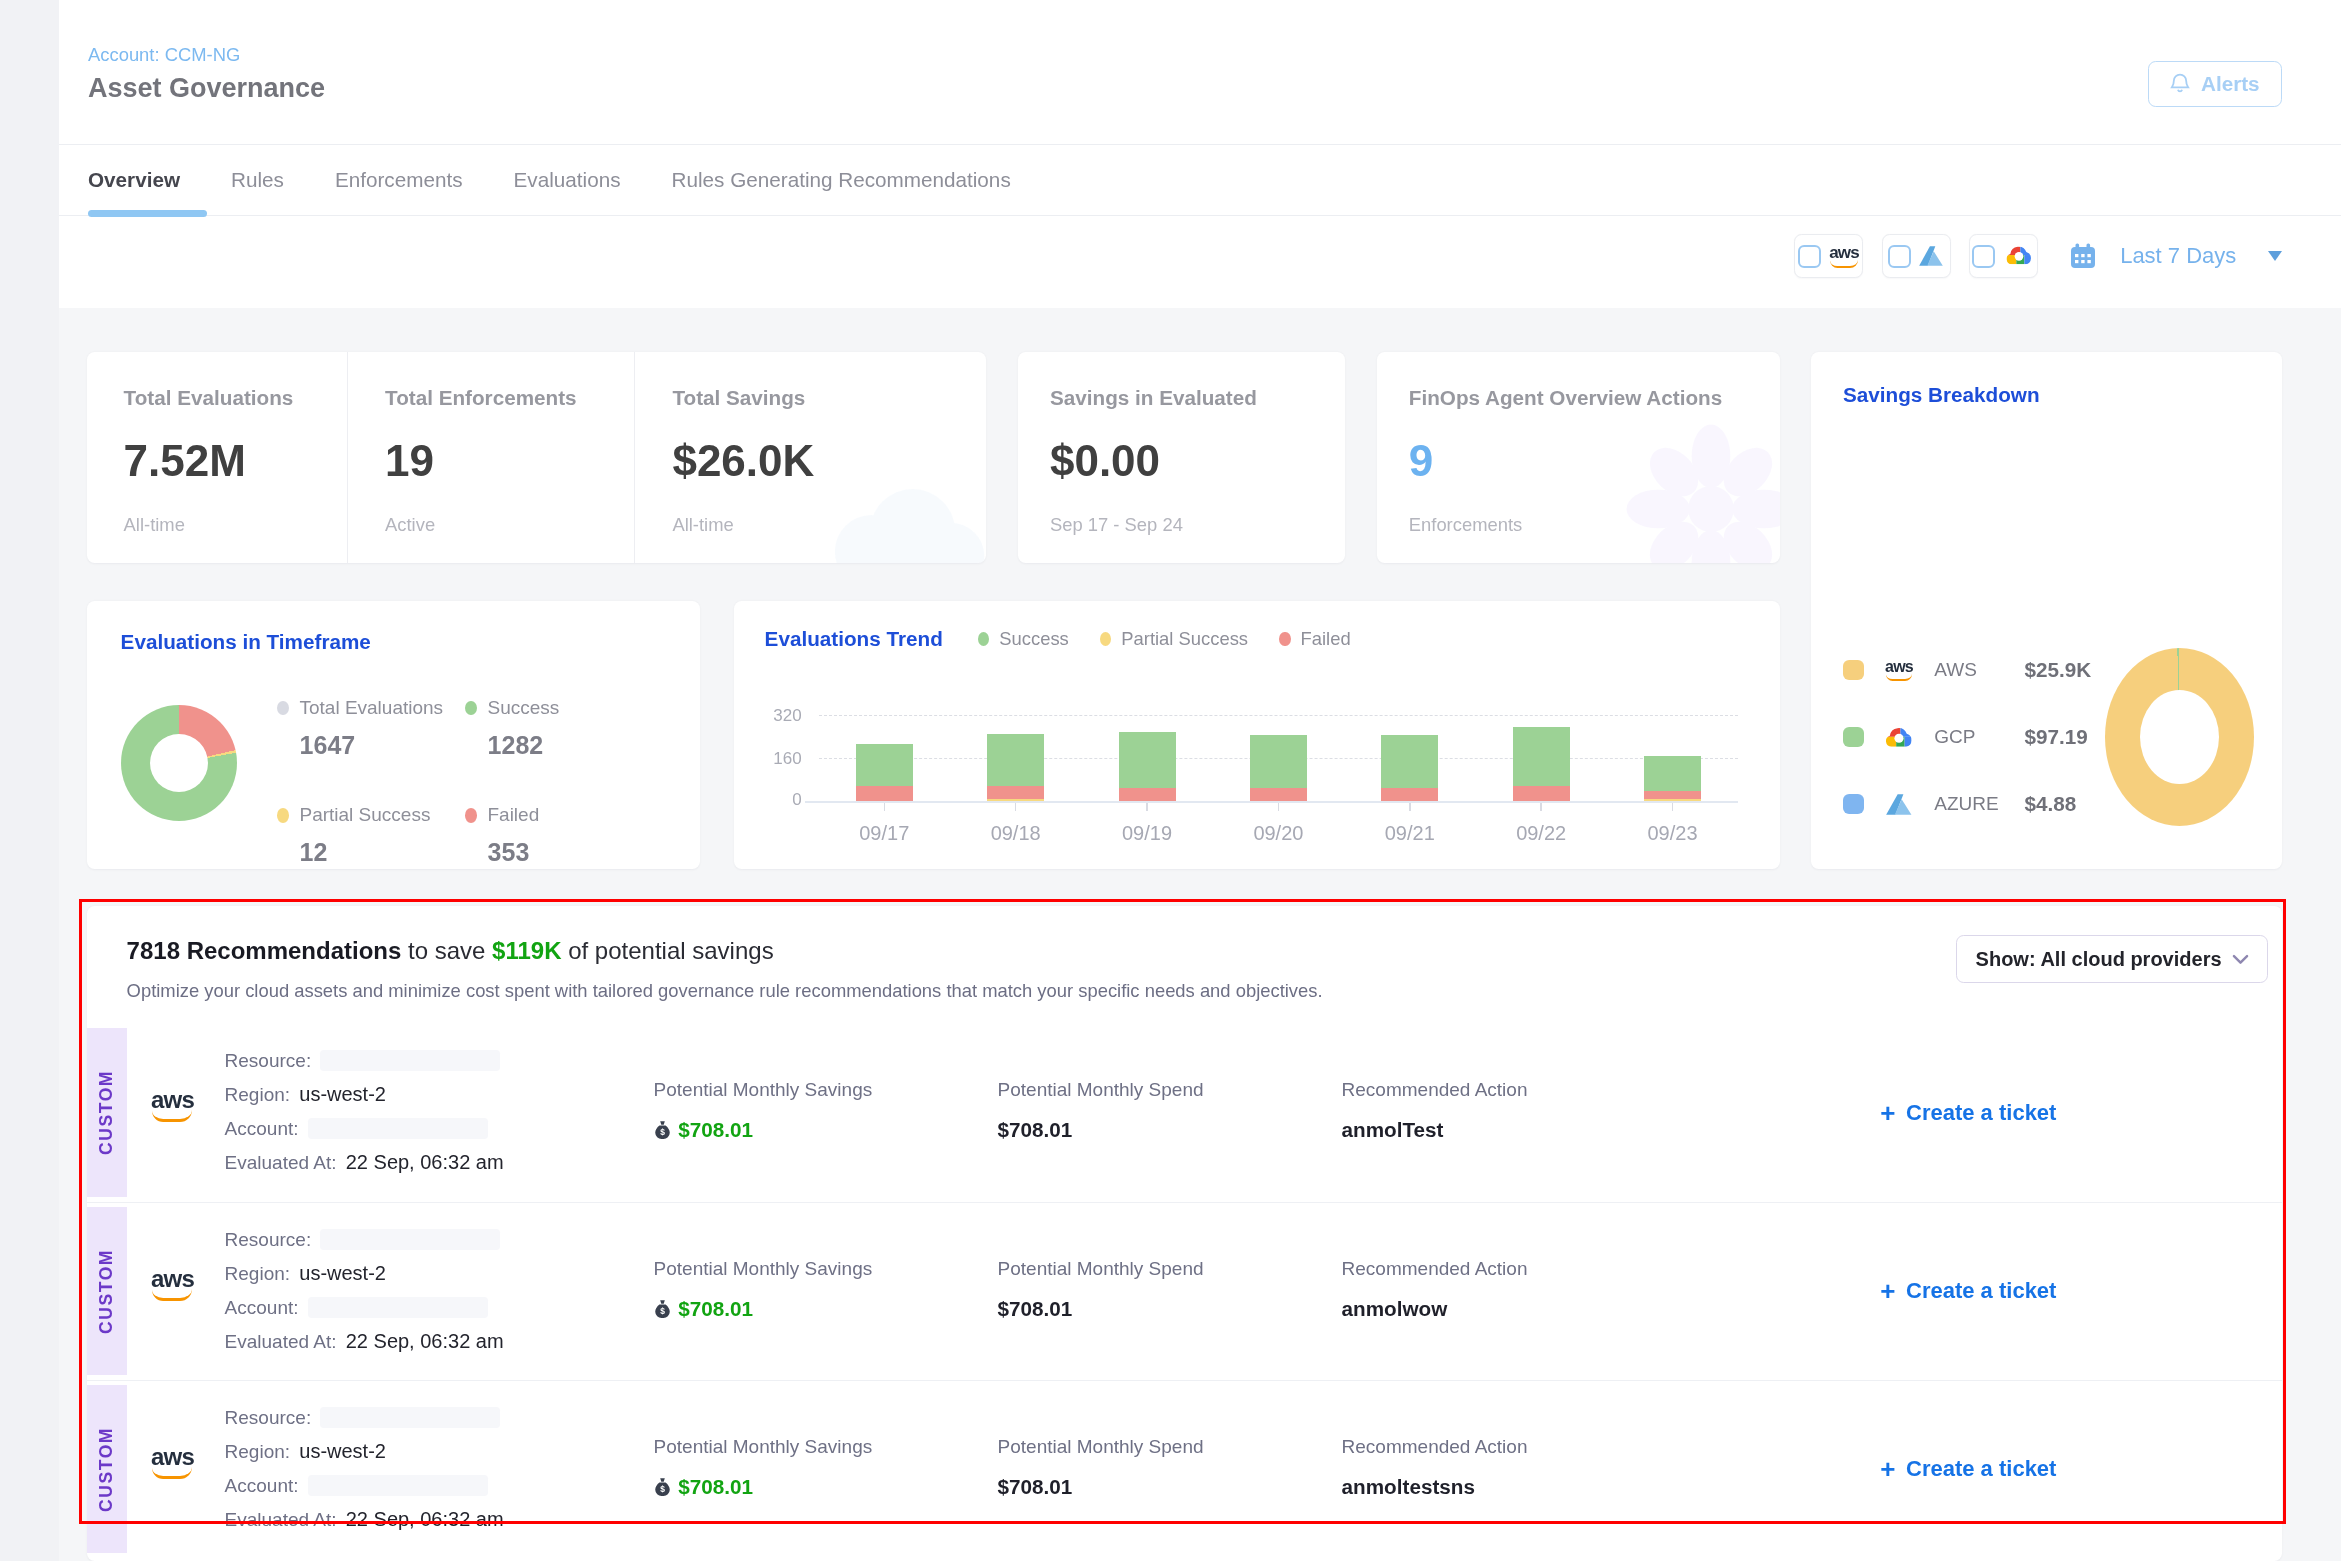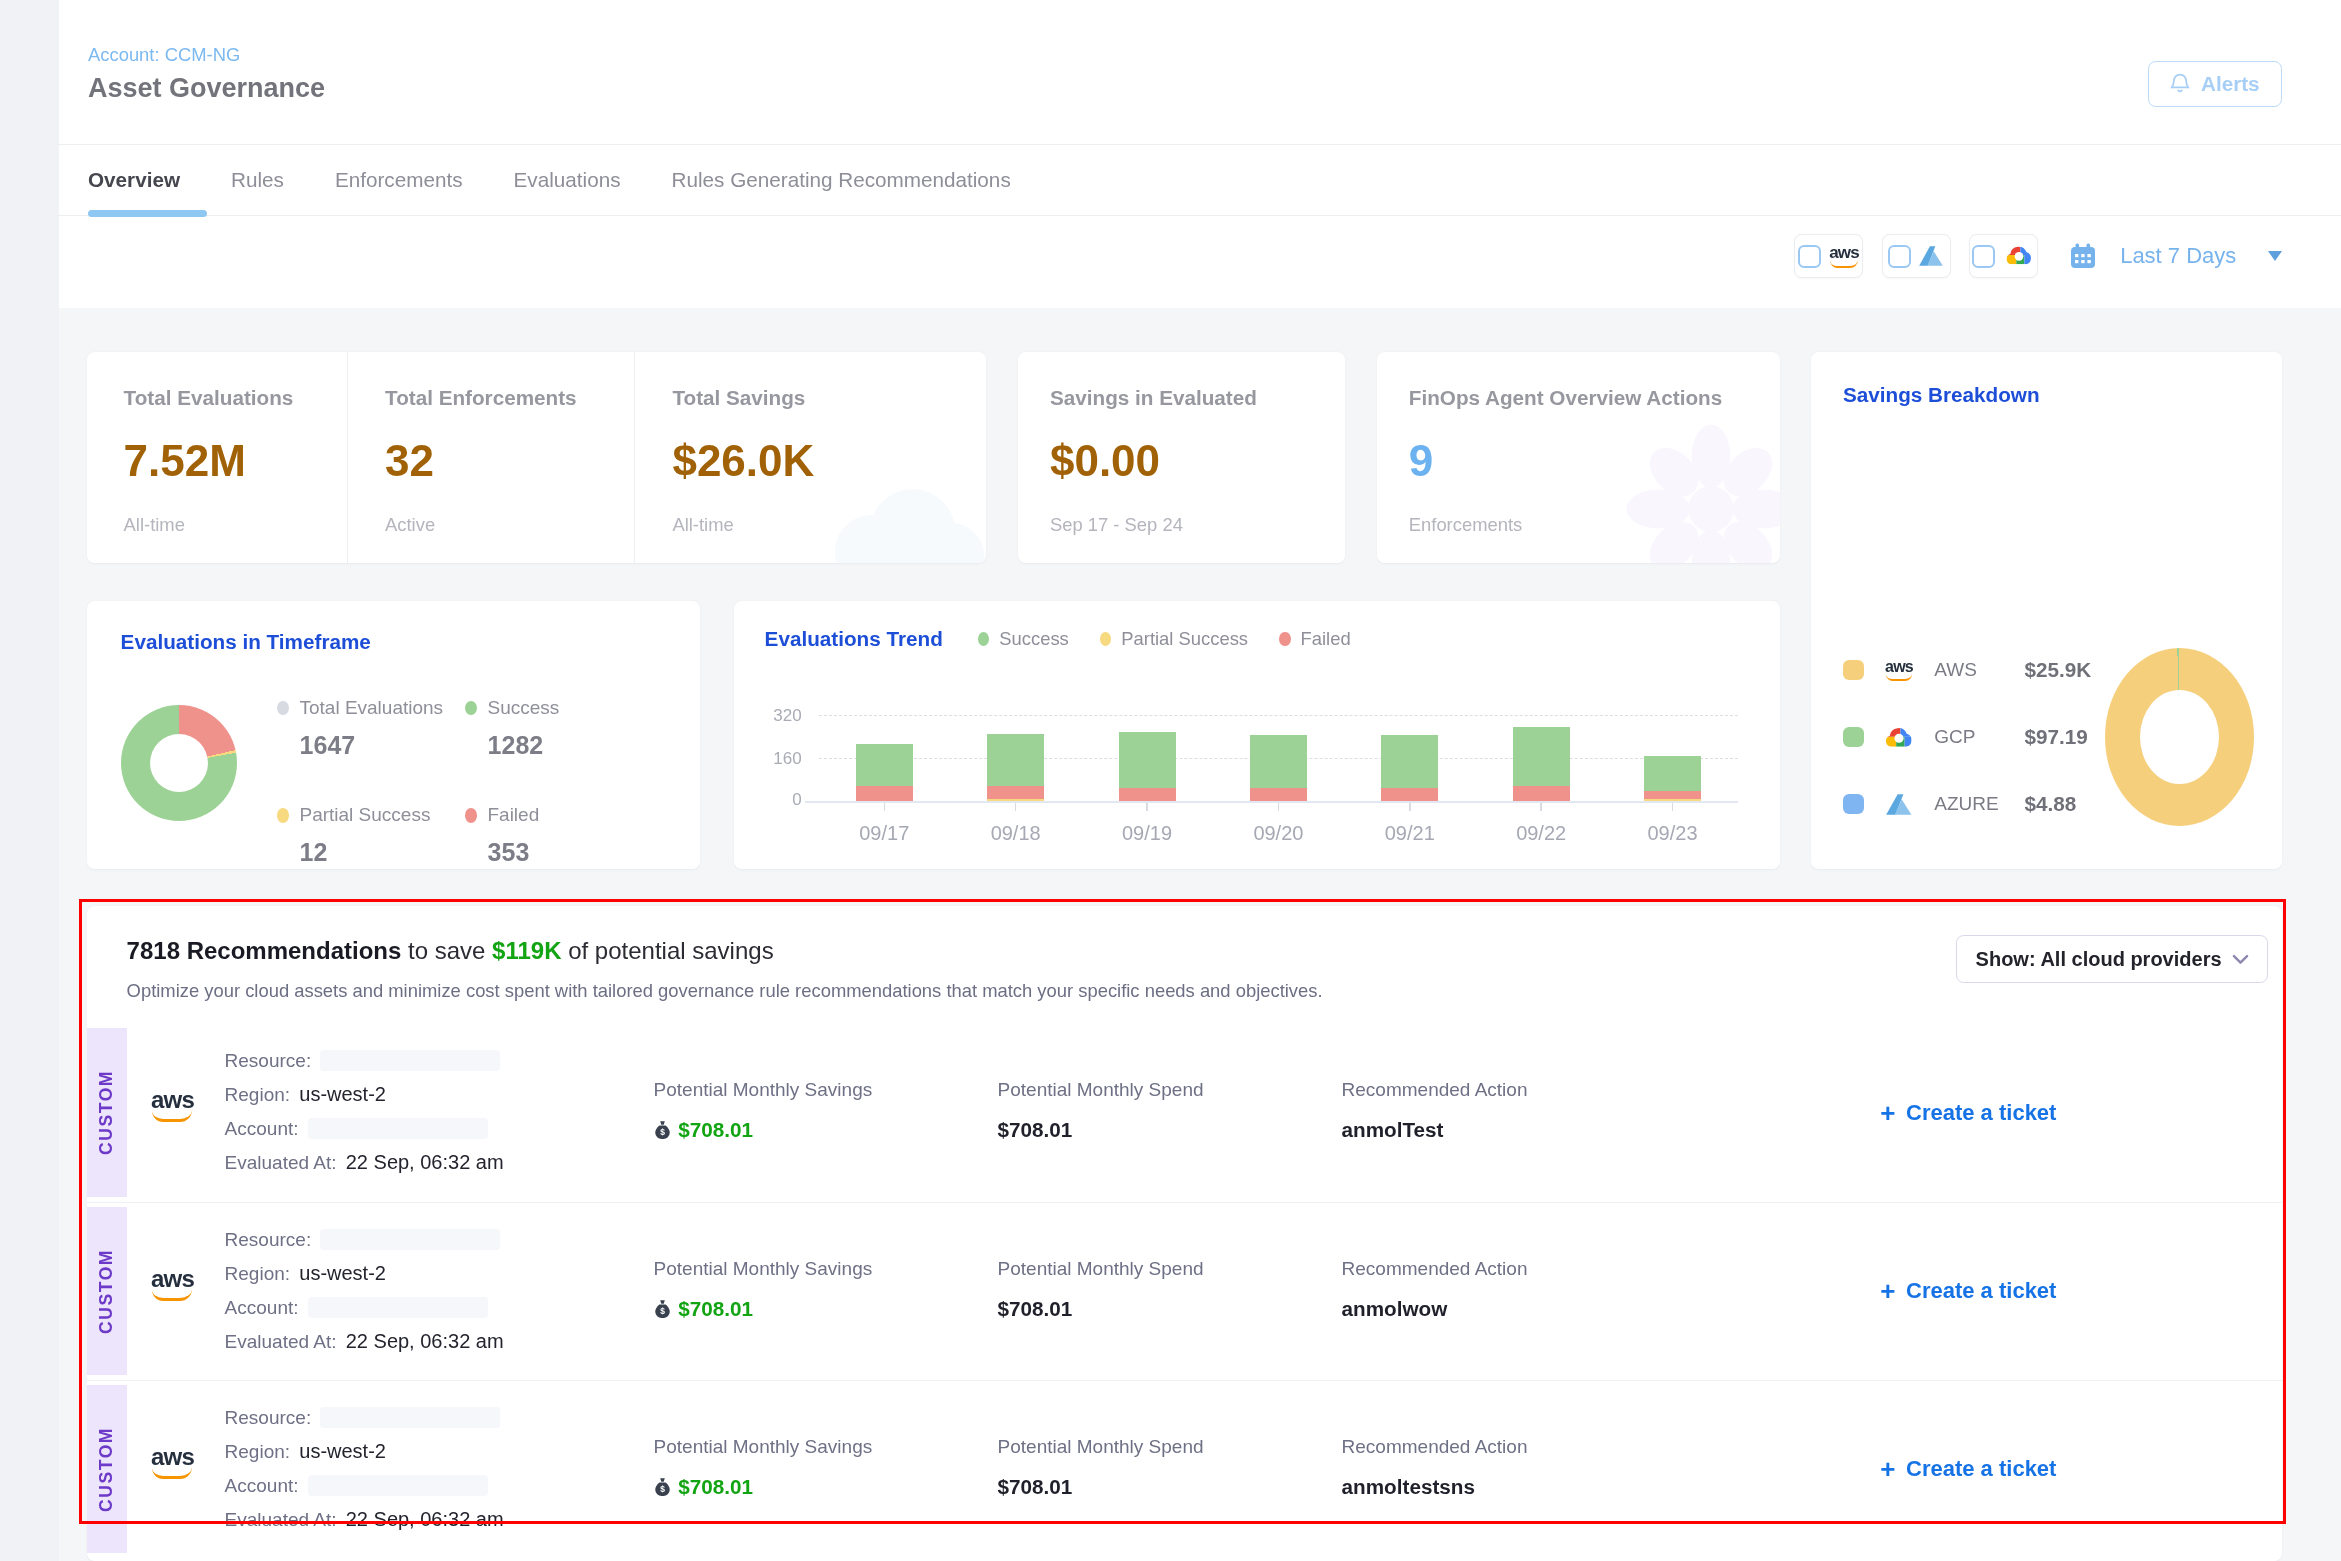--- a/index.html
+++ b/index.html
@@ -41,21 +41,21 @@
   .top-grid { display:flex; gap:31px; }
   .left-col { flex:1; display:flex; flex-direction:column; gap:38px; }
   .row1 { display:flex; gap:32px; height:211px; }
   .row2 { display:flex; gap:34px; height:268px; }
   .card { background:#fff; border-radius:7.7px; box-shadow:0 0.8px 2.3px rgba(20,20,50,.05); position:relative; overflow:hidden; }
 
   .card-stats { flex:1142; display:flex; }
   .stat-sec { padding:34px 15.3px 0 37px; position:relative; }
   .stat-sec.s1 { flex:321; } .stat-sec.s2 { flex:361; border-left:0.8px solid #EDEEF2; } .stat-sec.s3 { flex:460; border-left:0.8px solid #EDEEF2; }
   .stat-label { font-size:20.7px; font-weight:bold; color:#97989F; }
-  .stat-value { font-size:44px; font-weight:bold; color:#a16207; margin-top:26px; }
+  .stat-value { font-size:44px; font-weight:bold; color:#404040; margin-top:26px; }
   .stat-value.blue { color:#6CB2F0; }
   .stat-caption { font-size:18.4px; color:#B4B5BD; margin-top:27.6px; }
   .card-b { flex:415; } .card-c { flex:512; }
   .card-b .stat-sec, .card-c .stat-sec { padding:34px 15.3px 0 32px; }
 
   .wm-cloud { position:absolute; right:-11.5px; bottom:-42px; opacity:.45; }
   .wm-flower { position:absolute; right:-19px; bottom:-34px; opacity:.5; }
 
   
   .card-breakdown { width:471px; display:flex; flex-direction:column; padding:31px 27.6px 43px 32px; }
@@ -267,21 +267,21 @@
     <div class="left-col">
       <div class="row1">
         <div class="card card-stats">
           <div class="stat-sec s1">
             <div class="stat-label">Total Evaluations</div>
             <div class="stat-value">7.52M</div>
             <div class="stat-caption">All-time</div>
           </div>
           <div class="stat-sec s2">
             <div class="stat-label">Total Enforcements</div>
-            <div class="stat-value">32</div>
+            <div class="stat-value">19</div>
             <div class="stat-caption">Active</div>
           </div>
           <div class="stat-sec s3">
             <div class="stat-label">Total Savings</div>
             <div class="stat-value">$26.0K</div>
             <div class="stat-caption">All-time</div>
             <svg class="wm-cloud" width="184" height="122" viewBox="0 0 240 160">
                 <use href="#wm-cloud-sym"></use>
               </svg>
           </div>

